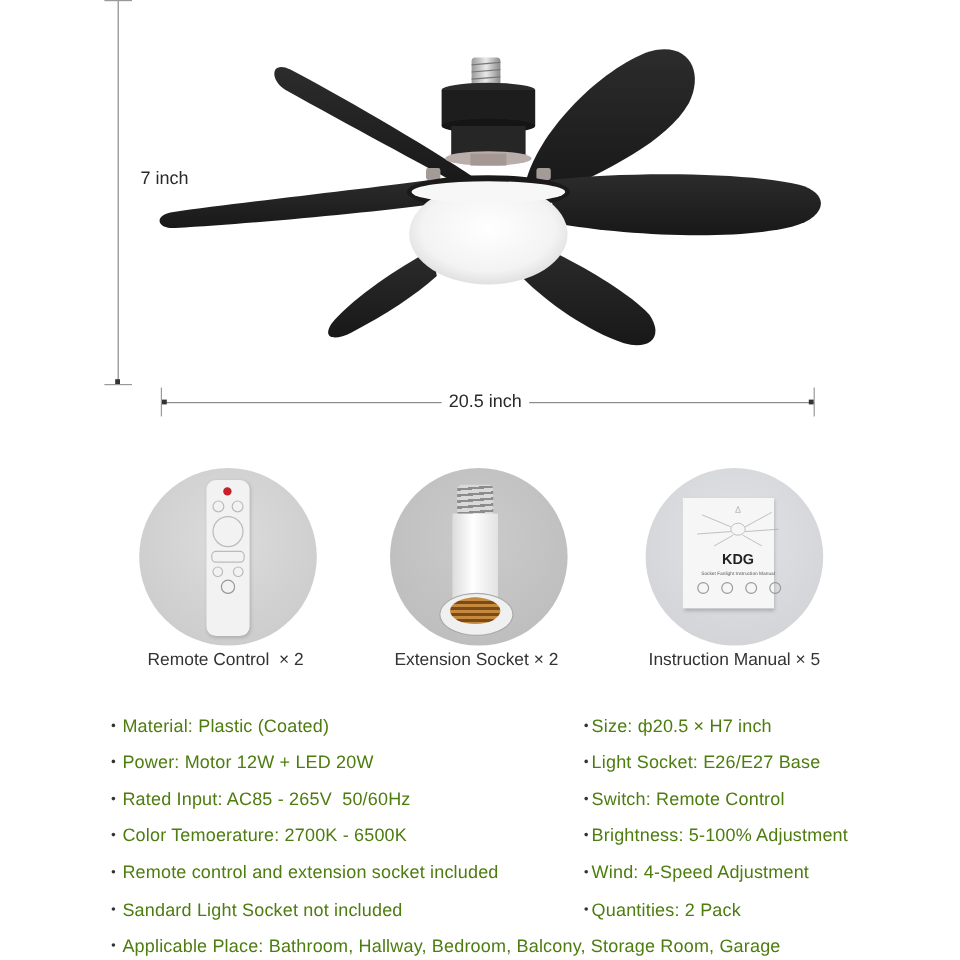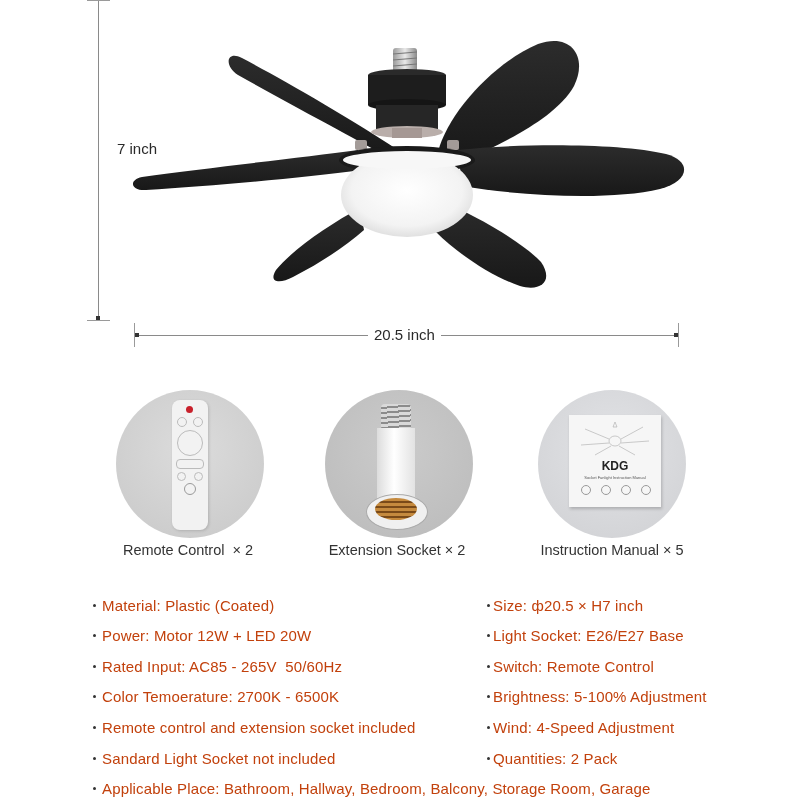--- a/index.html
+++ b/index.html
@@ -2,21 +2,21 @@
 <html><head>
 <meta charset="utf-8">
 <style>
   html, body { margin:0; padding:0; background:#ffffff; }
   body { width:800px; height:800px; position:relative; overflow:hidden;
          font-family:"Liberation Sans", sans-serif; color:#2e2e2e; }
   .abs { position:absolute; }
   .dim-label { position:absolute; font-size:15px; color:#2a2a2a; background:#fff; padding:0 4px; white-space:nowrap; }
   .circle { position:absolute; width:148px; height:148px; border-radius:50%; overflow:hidden; }
   .acc-label { position:absolute; width:220px; text-align:center; font-size:14.5px; color:#333; white-space:pre; }
-  .spec { position:absolute; font-size:15px; color:#c2410c; white-space:pre; letter-spacing:0.15px; }
+  .spec { position:absolute; font-size:15px; color:#4d7c0f; white-space:pre; letter-spacing:0.15px; }
   .bullet { display:inline-block; width:3px; height:3px; background:#333; border-radius:50%; vertical-align:middle; margin-right:6px; position:relative; top:-2px; }
   .spec-right .bullet { margin-right:3px; }
 </style>
 </head>
 <body>
 
 <div>
   <div class="abs" style="left:98px;top:0;width:1px;height:320px;background:#8a8a8a;"></div>
   <div class="abs" style="left:87px;top:0;width:23px;height:1px;background:#9a9a9a;"></div>
   <div class="abs" style="left:87px;top:320px;width:23px;height:1px;background:#9a9a9a;"></div>
@@ -97,21 +97,21 @@
 
   <div class="circle" style="left:325px;top:390px;background:radial-gradient(circle at 50% 40%, #cbcbcb, #bababa);">
     <div class="abs" style="left:56px;top:14px;width:30px;height:26px;background:repeating-linear-gradient(175deg,#d9d9d9 0 3px,#8c8c8c 3px 5px);border-radius:4px;"></div>
     <div class="abs" style="left:52px;top:38px;width:38px;height:80px;background:linear-gradient(90deg,#dcdcdc,#ffffff 45%,#e2e2e2);"></div>
     <div class="abs" style="left:41px;top:104px;width:60px;height:34px;border-radius:50%;background:#f0f0f0;border:1px solid #aaa;"></div>
     <div class="abs" style="left:50px;top:108px;width:42px;height:22px;border-radius:50%;background:repeating-linear-gradient(180deg,#c58a3e 0 3px,#7a4a18 3px 5px);"></div>
   </div>
   <div class="acc-label" style="left:287px;top:542px;">Extension Socket × 2</div>
 
   <div class="circle" style="left:538px;top:390px;background:radial-gradient(circle at 50% 40%, #e2e3e6, #cfd0d3);">
-    <div class="abs" style="left:31px;top:25px;width:92px;height:92px;background:#f6f6f6;box-shadow:1px 2px 3px rgba(0,0,0,0.2);">
+    <div class="abs" style="left:31px;top:25px;width:76px;height:92px;background:#f6f6f6;box-shadow:1px 2px 3px rgba(0,0,0,0.2);">
       <svg class="abs" style="left:8px;top:4px;" width="76" height="40" viewBox="0 0 76 40">
         <g fill="none" stroke="#aaa" stroke-width="0.6">
           <ellipse cx="38" cy="22" rx="6" ry="5"></ellipse>
           <path d="M32 20 L8 10 M44 20 L66 8 M32 24 L4 26 M44 24 L72 22 M34 27 L18 36 M42 27 L58 36"></path>
           <path d="M36 8 L38 3 L40 8 Z"></path>
         </g>
       </svg>
       <div class="abs" style="left:0;top:44px;width:92px;text-align:center;font-weight:bold;font-size:12px;color:#222;">KDG</div>
       <div class="abs" style="left:0;top:60px;width:92px;text-align:center;font-size:4px;color:#555;white-space:nowrap;">Socket Fanlight Instruction Manual</div>
       <div class="abs" style="left:12px;top:70px;width:70px;height:10px;display:flex;justify-content:space-between;">

